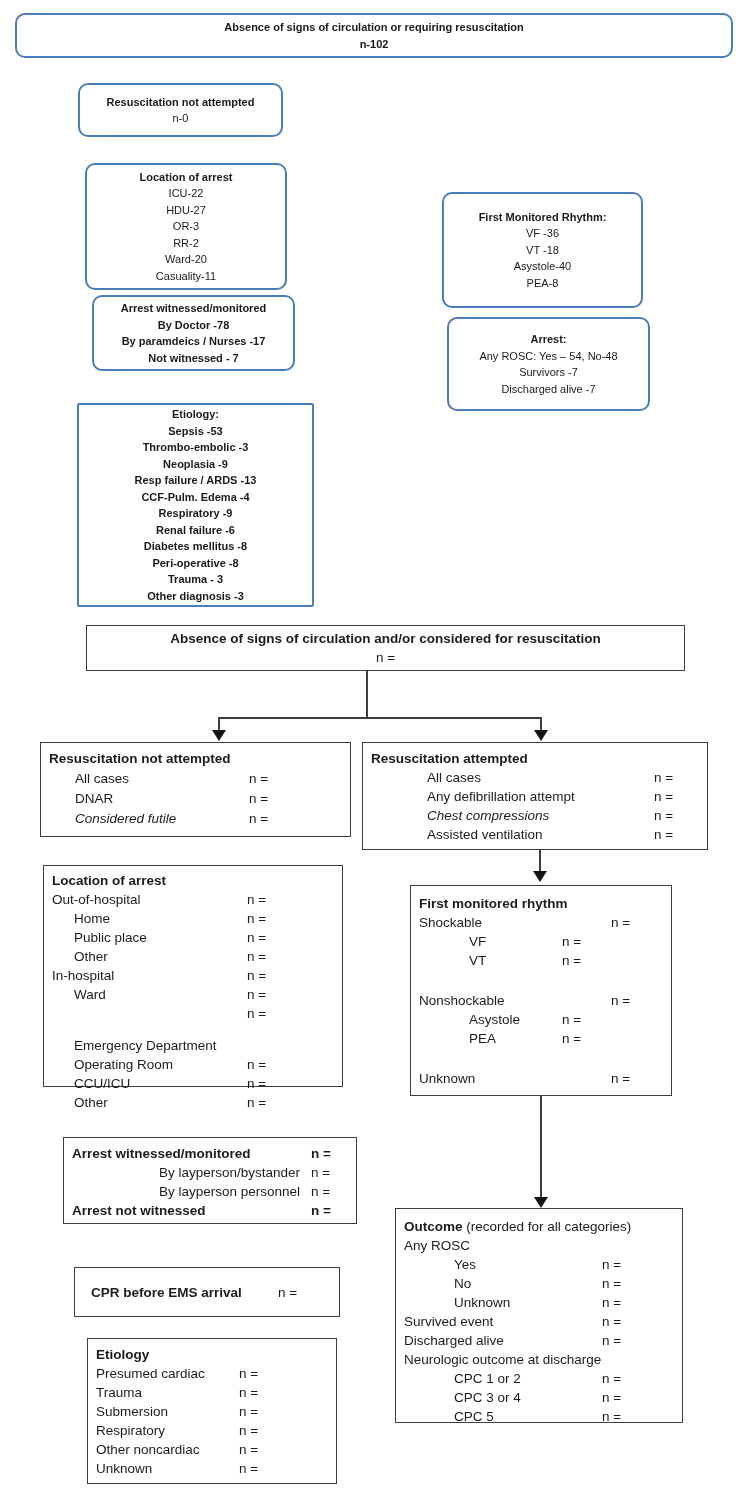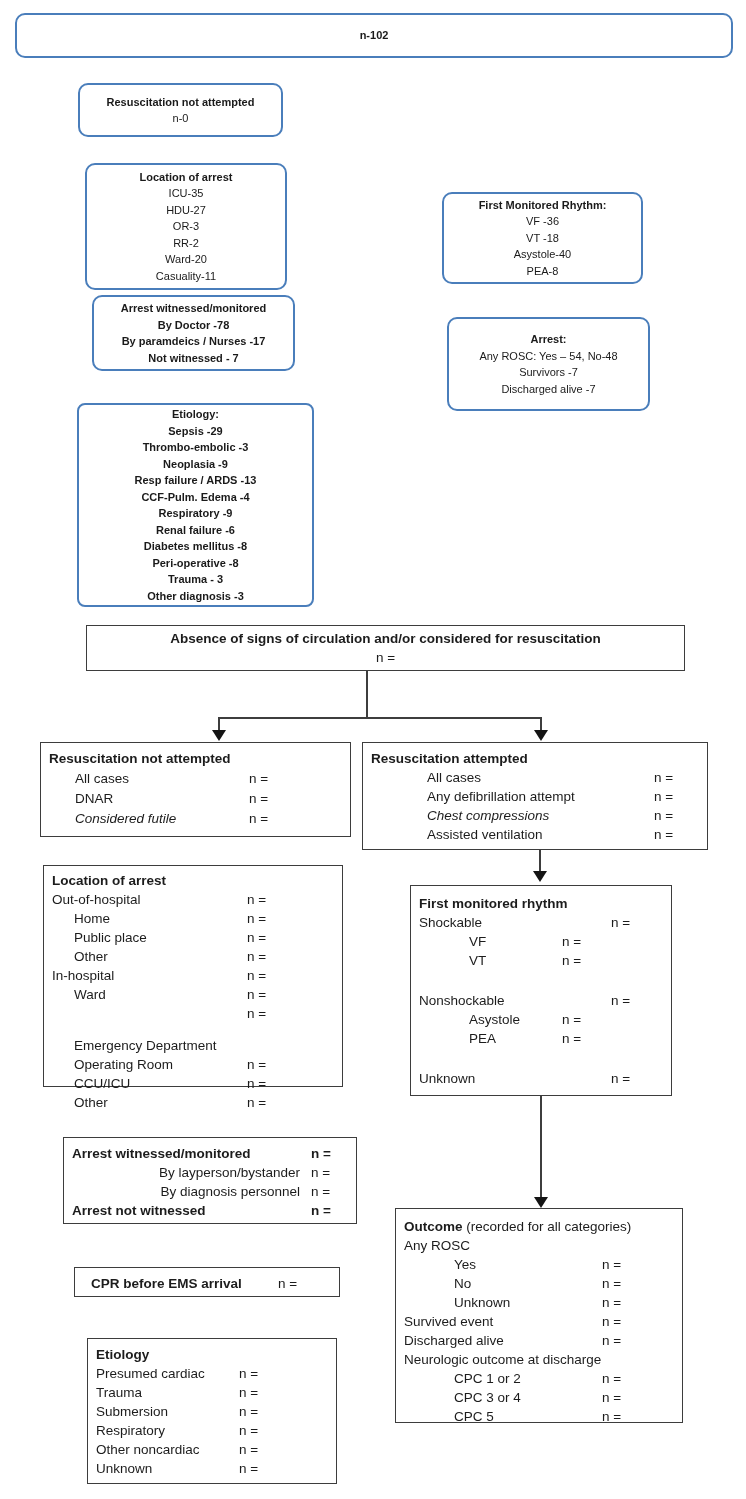--- a/index.html
+++ b/index.html
@@ -3,21 +3,21 @@
 <meta charset="utf-8">
 <style>
   html,body{margin:0;padding:0;background:#ffffff;}
   .canvas{position:relative;width:746px;height:1499px;background:#fff;
           font-family:"Liberation Sans",sans-serif;color:#161616;overflow:hidden;}
 
   
   .bbox{position:absolute;border:2px solid #4a7ebb;border-radius:10px;background:#fff;
         box-sizing:border-box;display:flex;flex-direction:column;justify-content:center;
         text-align:center;font-size:11px;line-height:16.5px;color:#1a1a1a;}
-  .bbox.square{border-radius:8px;}
+  .bbox.square{border-radius:2px;}
   .bbox .t{font-weight:bold;}
   .bbox.allbold div{font-weight:bold;}
 
   
   .kbox{position:absolute;border:1.5px solid #3d3d3d;background:#fff;box-sizing:border-box;
         font-size:13.5px;line-height:19px;color:#1c1c1c;padding:6px 8px;}
   .kbox .hdr{font-weight:bold;}
   .krow{position:relative;}
   .krow .nv{position:absolute;top:0;white-space:nowrap;}
   .sp{height:21px;}
@@ -34,40 +34,41 @@
   .vline,.hline{position:absolute;background:#3d3d3d;}
   .arrow{position:absolute;width:0;height:0;border-left:7px solid transparent;
          border-right:7px solid transparent;border-top:11px solid #141414;}
 </style>
 </head>
 <body>
 
 <div class="canvas">
 
   <div class="bbox allbold" style="left:15px;top:13px;width:718px;height:45px;">
+    <div>Absence of signs of circulation or requiring resuscitation</div>
     <div>n-102</div>
   </div>
 
   <div class="bbox" style="left:78px;top:83px;width:205px;height:54px;">
     <div class="t">Resuscitation not attempted</div>
     <div>n-0</div>
   </div>
 
 
   <div class="bbox" style="left:85px;top:163px;width:202px;height:127px;">
     <div class="t">Location of arrest</div>
-    <div>ICU-35</div>
+    <div>ICU-22</div>
     <div>HDU-27</div>
     <div>OR-3</div>
     <div>RR-2</div>
     <div>Ward-20</div>
     <div>Casuality-11</div>
   </div>
 
-  <div class="bbox" style="left:442px;top:192px;width:201px;height:92px;">
+  <div class="bbox" style="left:442px;top:192px;width:201px;height:116px;">
     <div class="t">First Monitored Rhythm:</div>
     <div>VF -36</div>
     <div>VT -18</div>
     <div>Asystole-40</div>
     <div>PEA-8</div>
   </div>
 
   <div class="bbox allbold" style="left:92px;top:295px;width:203px;height:76px;">
     <div class="t">Arrest witnessed/monitored</div>
     <div>By Doctor -78</div>
@@ -77,21 +78,21 @@
 
   <div class="bbox" style="left:447px;top:317px;width:203px;height:94px;">
     <div class="t">Arrest:</div>
     <div>Any ROSC: Yes – 54, No-48</div>
     <div>Survivors -7</div>
     <div>Discharged alive -7</div>
   </div>
 
   <div class="bbox square allbold" style="left:77px;top:403px;width:237px;height:204px;">
     <div class="t">Etiology:</div>
-    <div>Sepsis -29</div>
+    <div>Sepsis -53</div>
     <div>Thrombo-embolic -3</div>
     <div>Neoplasia -9</div>
     <div>Resp failure / ARDS -13</div>
     <div>CCF-Pulm. Edema -4</div>
     <div>Respiratory -9</div>
     <div>Renal failure -6</div>
     <div>Diabetes mellitus -8</div>
     <div>Peri-operative -8</div>
     <div>Trauma - 3</div>
     <div>Other diagnosis -3</div>
@@ -153,25 +154,25 @@
     <div class="sp"></div>
     <div class="krow"><span>Unknown</span><span class="nv" style="left:192px;">n =</span></div>
   </div>
 
   <div class="vline" style="left:540px;top:1096px;width:2px;height:103px;"></div>
   <div class="arrow" style="left:534px;top:1197px;"></div>
 
   <div class="kbox" style="left:63px;top:1137px;width:294px;height:87px;">
     <div class="krow bold"><span>Arrest witnessed/monitored</span><span class="nv" style="left:239px;">n =</span></div>
     <div class="krow"><span class="lblr">By layperson/bystander</span><span class="nv" style="left:239px;">n =</span></div>
-    <div class="krow"><span class="lblr">By diagnosis personnel</span><span class="nv" style="left:239px;">n =</span></div>
+    <div class="krow"><span class="lblr">By layperson personnel</span><span class="nv" style="left:239px;">n =</span></div>
     <div class="krow bold"><span>Arrest not witnessed</span><span class="nv" style="left:239px;">n =</span></div>
   </div>
 
-  <div class="kbox" style="left:74px;top:1267px;width:266px;height:30px;display:flex;">
+  <div class="kbox" style="left:74px;top:1267px;width:266px;height:50px;display:flex;align-items:center;">
     <div class="krow" style="width:100%;"><span class="bold" style="padding-left:8px;">CPR before EMS arrival</span><span class="nv" style="left:195px;top:auto;">n =</span></div>
   </div>
 
   <div class="kbox" style="left:87px;top:1338px;width:250px;height:146px;">
     <div class="krow hdr">Etiology</div>
     <div class="krow"><span>Presumed cardiac</span><span class="nv" style="left:143px;">n =</span></div>
     <div class="krow"><span>Trauma</span><span class="nv" style="left:143px;">n =</span></div>
     <div class="krow"><span>Submersion</span><span class="nv" style="left:143px;">n =</span></div>
     <div class="krow"><span>Respiratory</span><span class="nv" style="left:143px;">n =</span></div>
     <div class="krow"><span>Other noncardiac</span><span class="nv" style="left:143px;">n =</span></div>

